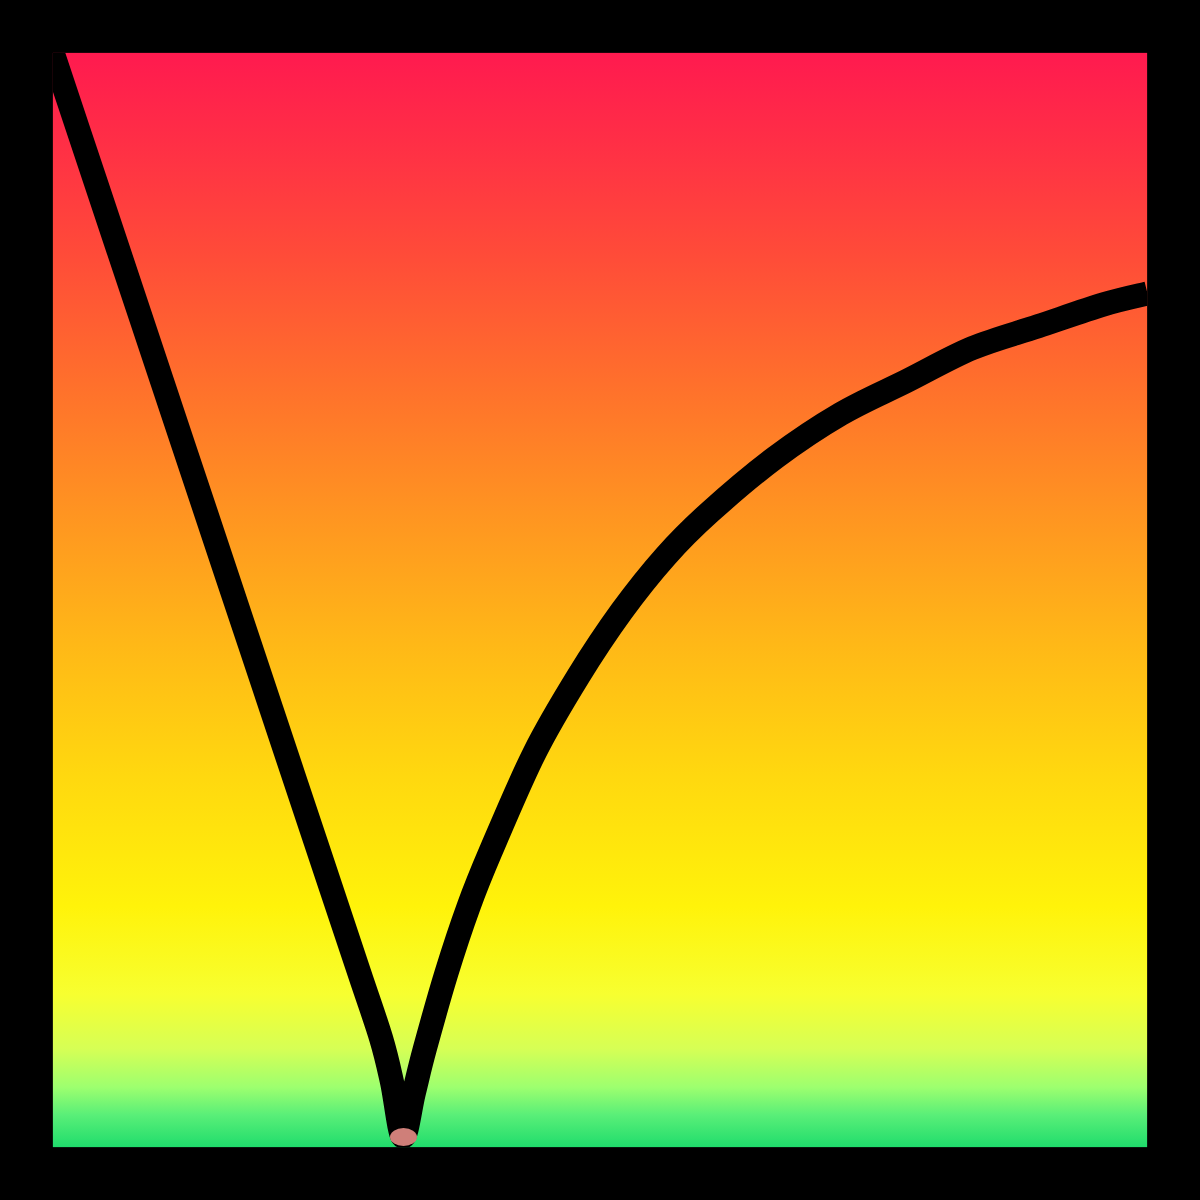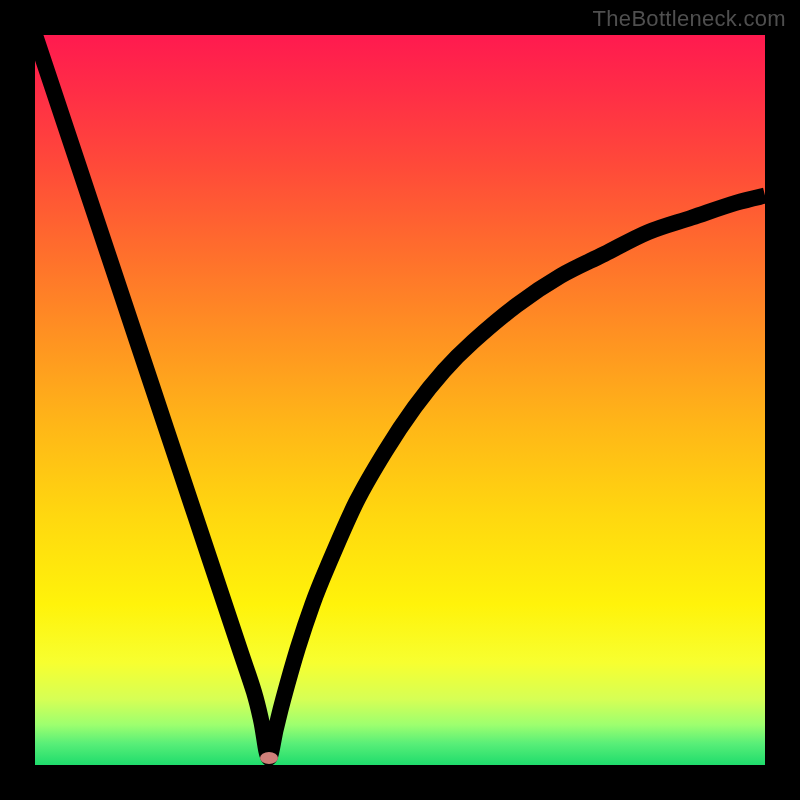--- a/index.html
+++ b/index.html
@@ -81,14 +81,13 @@
       <rect x="0" y="0" width="100" height="100" fill="url(#bg-grad)"></rect>
     </svg>
 
     <svg class="curve" viewBox="0 0 100 100" preserveAspectRatio="none">
       <path id="curve-path" fill="none" stroke="#000000" stroke-width="2.2" d="M 0 0 C 0.6666666666666666 2, 2.666666666666667 8, 4 12 C 5.333333333333333 16, 6.666666666666667 20, 8 24 C 9.333333333333334 28, 10.666666666666666 32, 12 36 C 13.333333333333334 40, 14.666666666666666 44, 16 48 C 17.333333333333332 52, 18.666666666666668 56, 20 60 C 21.333333333333332 64, 22.666666666666664 68, 24 72 C 25.333333333333336 76, 27.000000000000004 81, 28.000000000000004 84 C 29.000000000000004 87, 29.5 88.33333333333333, 30 90 C 30.5 91.66666666666667, 30.666666666666668 92.5, 31 94 C 31.333333333333332 95.5, 31.666666666666668 98.83333333333333, 32 99 C 32.333333333333336 99.16666666666667, 32.666666666666664 96.33333333333333, 33 95 C 33.333333333333336 93.66666666666667, 33.5 92.83333333333333, 34 91 C 34.5 89.16666666666667, 35.333333333333336 86.16666666666667, 36 84 C 36.666666666666664 81.83333333333333, 37.333333333333336 79.83333333333333, 38 78 C 38.666666666666664 76.16666666666667, 39 75.33333333333333, 40 73 C 41 70.66666666666667, 42.666666666666664 66.66666666666667, 44 64 C 45.333333333333336 61.333333333333336, 46.666666666666664 59.166666666666664, 48 57 C 49.333333333333336 54.833333333333336, 50.666666666666664 52.833333333333336, 52 51 C 53.333333333333336 49.166666666666664, 54.66666666666667 47.5, 56.00000000000001 46 C 57.33333333333334 44.5, 58.333333333333336 43.50000000000001, 60 42.00000000000001 C 61.666666666666664 40.50000000000001, 64 38.5, 66 37 C 68 35.5, 70 34.166666666666664, 72 33 C 74 31.833333333333332, 76 31, 78 30 C 80 29, 82 27.833333333333332, 84 27 C 86 26.166666666666668, 88 25.666666666666668, 90 25 C 92 24.333333333333332, 94.33333333333333 23.5, 96 23 C 97.66666666666667 22.5, 99.33333333333333 22.166666666666668, 100 22"></path>
     </svg>
 
     <div class="marker" id="marker" style="left: 32%; top: 99%; background: rgb(207, 127, 121);"></div>
   </div>
 
-  <div class="watermark">TheBottleneck.com</div>
 </div>
 
 </body></html>

